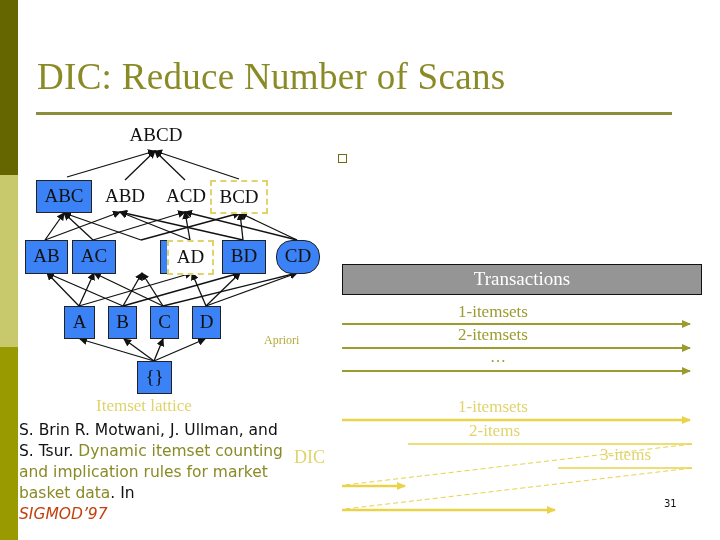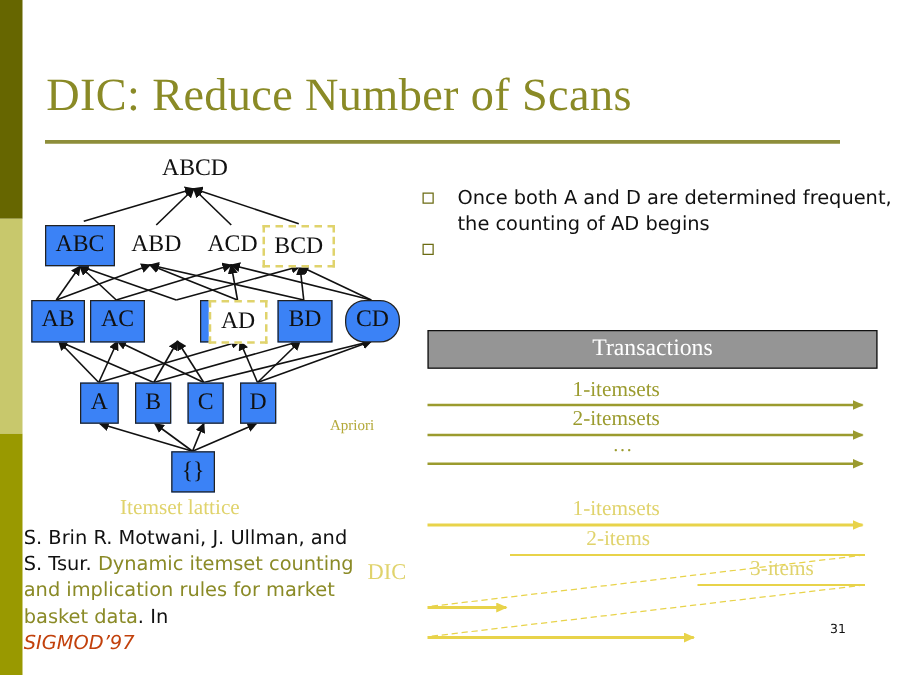--- a/index.html
+++ b/index.html
@@ -118,21 +118,20 @@
 <div class="node box" style="left:150px;top:306px;width:29px;height:33px;">C</div>
 <div class="node box" style="left:192px;top:306px;width:29px;height:33px;">D</div>
 
 <div class="node box" style="left:137px;top:361px;width:35px;height:33px;">{}</div>
 
 <div class="serif-label" style="left:96px;top:396px;font-size:17px;color:#e0d36c;">Itemset lattice</div>
 
 <div class="bullets">
   <div class="bullet">
     <span class="bmark"></span>
-    <span>Once both A and D are determined frequent, the counting of AD begins</span>
   </div>
   <div class="bullet">
     <span class="bmark"></span>
   </div>
 </div>
 
 <div class="transactions">Transactions</div>
 
 <div class="serif-label" style="left:264px;top:333px;font-size:12px;color:#b4a93a;">Apriori</div>
 <div class="serif-label" style="left:458px;top:302px;font-size:17px;color:#9b9b2e;">1-itemsets</div>

